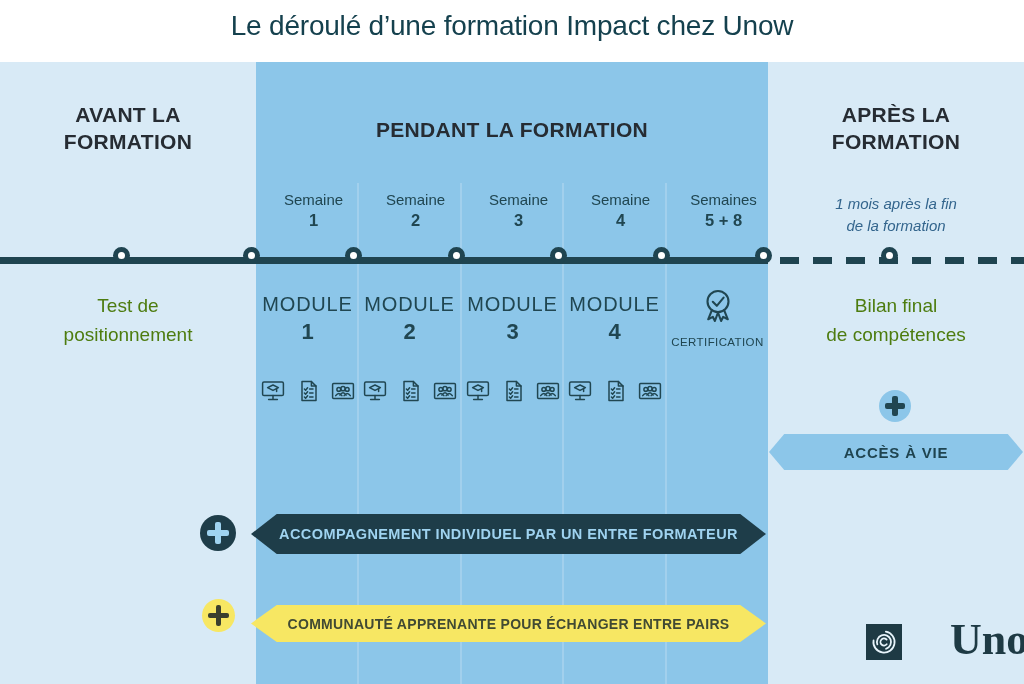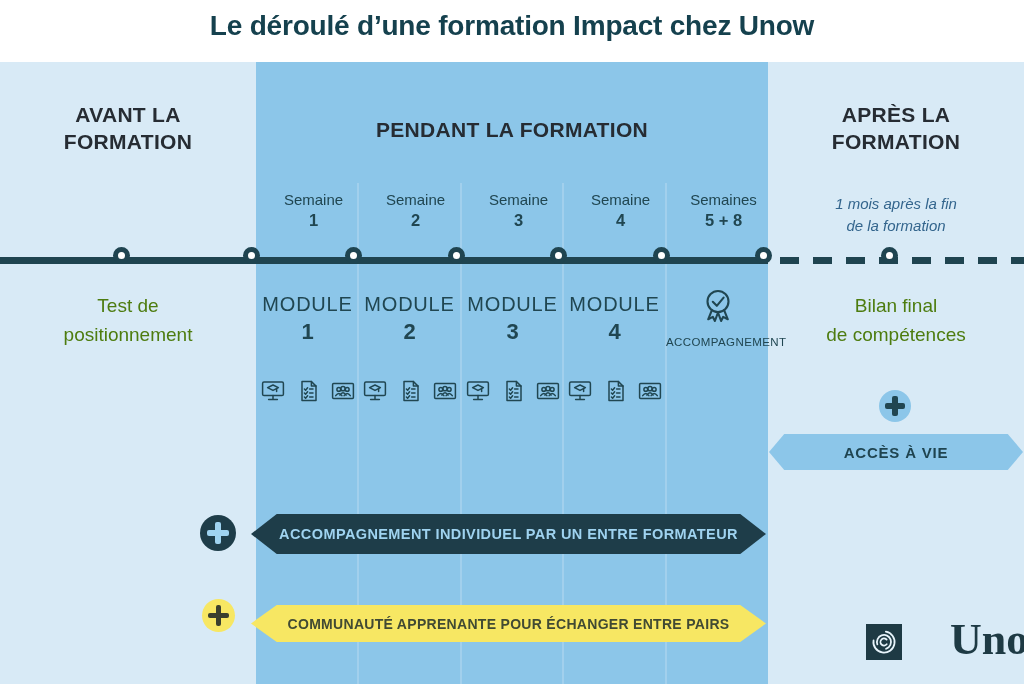--- a/index.html
+++ b/index.html
@@ -2,21 +2,21 @@
 <html><head>
 <meta charset="utf-8">
 <style>
   * { margin:0; padding:0; box-sizing:border-box; }
   html,body { width:1024px; height:684px; background:#ffffff; overflow:hidden; }
   body { font-family:"Liberation Sans","DejaVu Sans",sans-serif; position:relative; }
 
   .abs { position:absolute; }
 
   .page-title { top:10px; left:0; width:1024px; text-align:center;
-    font-size:28px; font-weight:700; color:#15414e; letter-spacing:-0.2px; }
+    font-size:28px; font-weight:400; color:#15414e; letter-spacing:-0.2px; }
 
   .bg-before { left:0;   top:62px; width:256px; height:622px; background:#d8eaf6; }
   .bg-during { left:256px;top:62px; width:512px; height:622px; background:#8cc6e9; }
   .bg-after  { left:768px;top:62px; width:256px; height:622px; background:#d8eaf6; }
 
   .divider { top:183px; height:501px; width:2px; background:#a2d0ed; }
 
   .section-header { font-size:21px; font-weight:700; color:#262c33;
     text-align:center; line-height:1.28; white-space:pre-line; letter-spacing:0.3px; }
 
@@ -145,21 +145,21 @@
   <span class="mod-num">4</span>
 </div>
 
 <div class="abs cert-col">
   <svg width="46" height="46" viewBox="0 0 46 46" fill="none" stroke="#204651" stroke-width="2.1" stroke-linecap="round" stroke-linejoin="round">
     <circle cx="23" cy="16.5" r="10.5"></circle>
     <path d="M17.8 16.8 l4 4 L28.6 12.6"></path>
     <path d="M16.8 25.3 L13.2 34.3 L17.8 31.8 L19.9 36 L22.8 28"></path>
     <path d="M29.2 25.3 L32.8 34.3 L28.2 31.8 L26.1 36 L23.2 28"></path>
   </svg>
-  <span class="cert-label">ACCOMPAGNEMENT</span>
+  <span class="cert-label">CERTIFICATION</span>
 </div>
 
 <div class="abs icon-row" style="left:256px">
   <svg width="26" height="26" viewBox="0 0 26 26" fill="none" stroke="#204651" stroke-width="1.5" stroke-linecap="round" stroke-linejoin="round">
     <rect x="2.6" y="4" width="20.8" height="13.6" rx="1.4"></rect>
     <path d="M13 17.6 v3.4 M8.6 21.4 h8.8"></path>
     <path d="M13 7 L7.6 9.7 L13 12.4 L18.4 9.7 Z"></path>
       <path d="M16.6 10.8 v2.8"></path>
   </svg>
   <svg width="26" height="26" viewBox="0 0 26 26" fill="none" stroke="#204651" stroke-width="1.5" stroke-linecap="round" stroke-linejoin="round">

